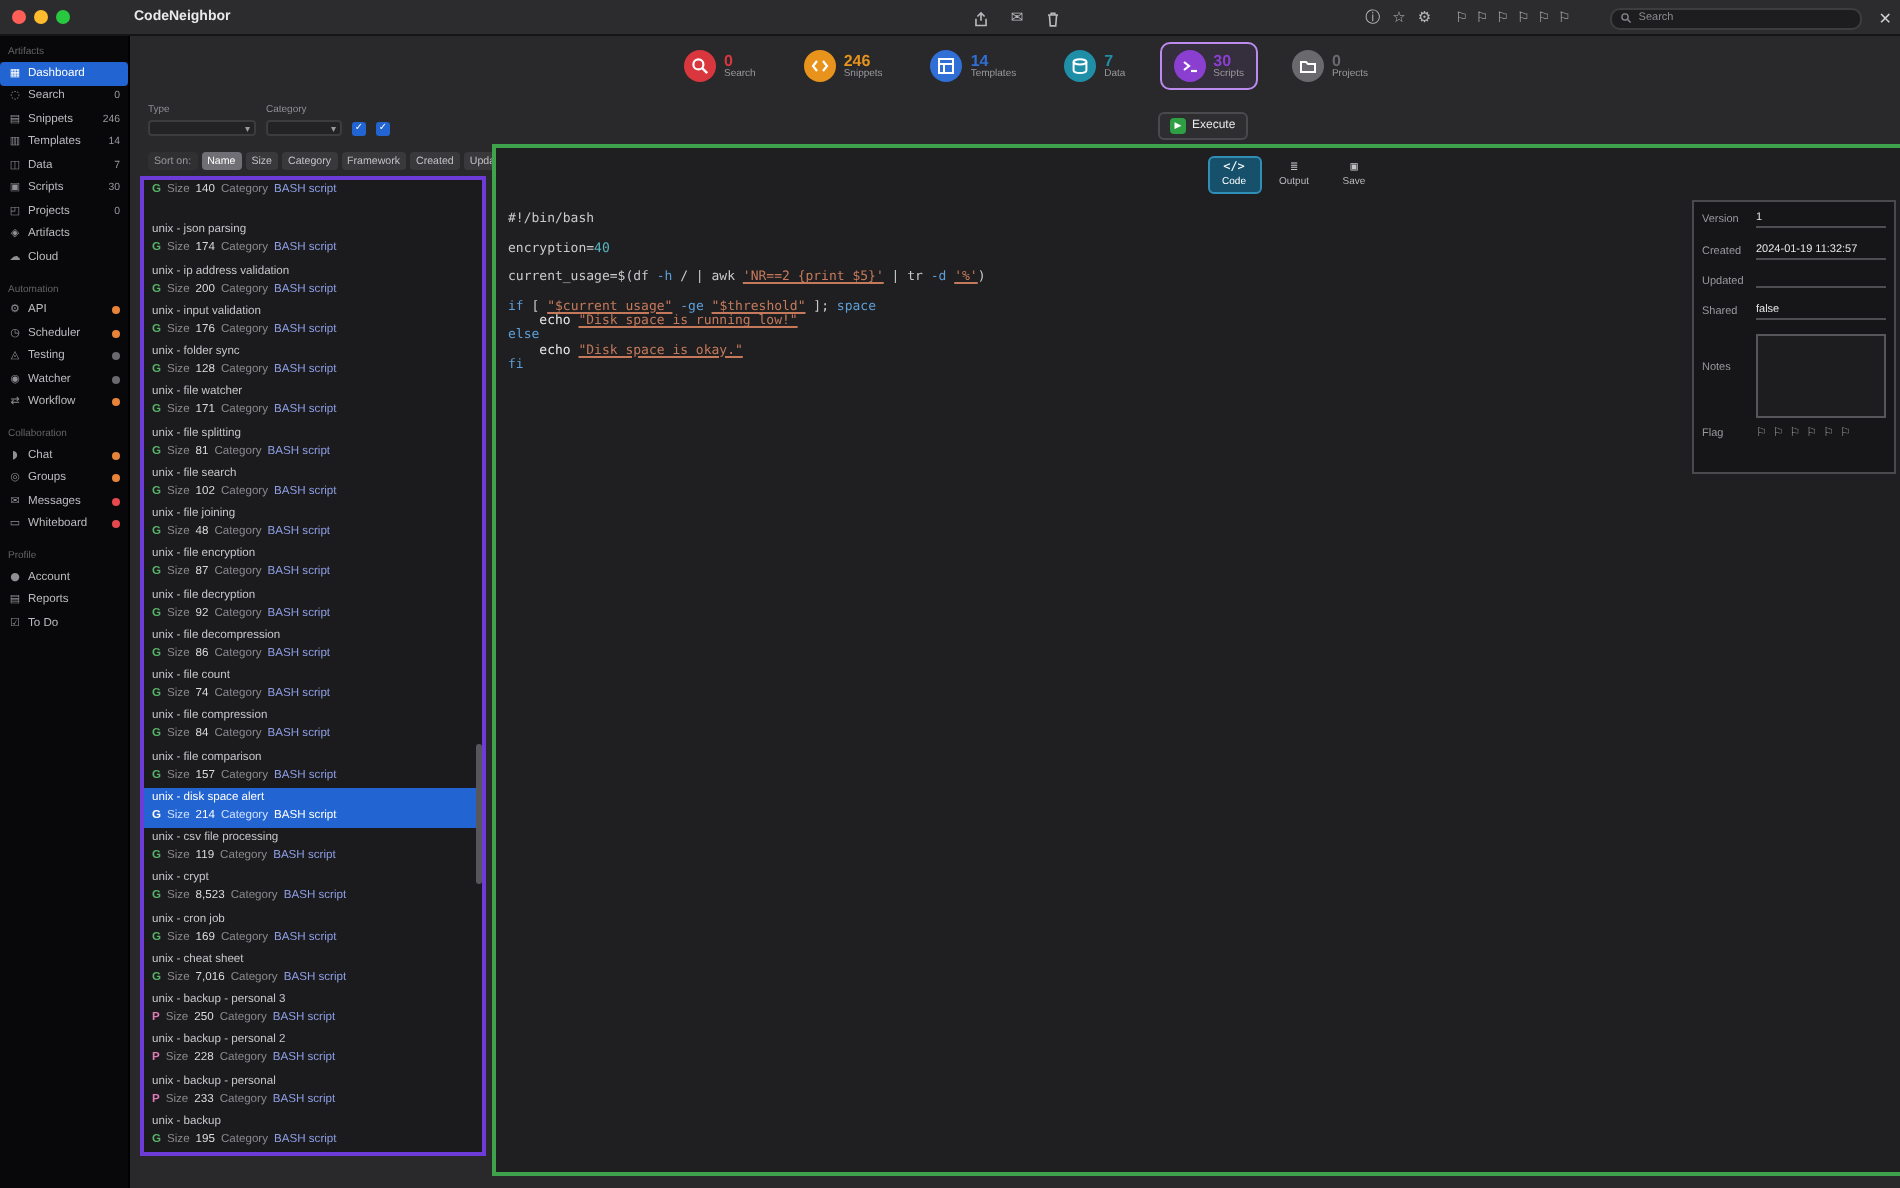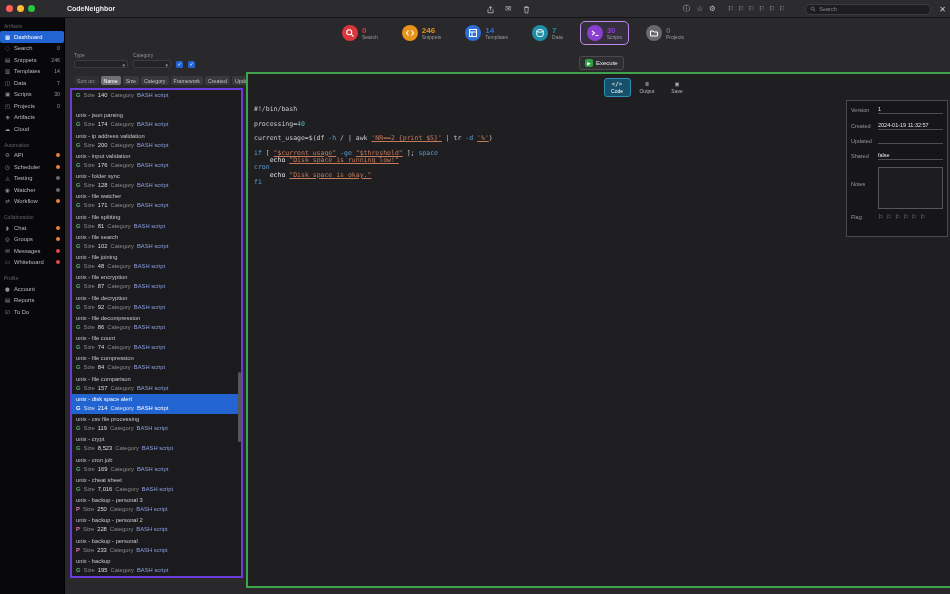--- a/index.html
+++ b/index.html
@@ -730,27 +730,27 @@
   </div>
 
   <div class="ed-tab">
     <span class="tab-icon">▣</span>
     <span class="tab-label">Save</span>
   </div>
 </div>
     <div class="code-view">
         <div class="code-line"><span class="tok-pl">#!/bin/bash</span></div>
         <div class="code-line"></div>
-        <div class="code-line"><span class="tok-pl">processing=</span><span class="tok-num">40</span></div>
+        <div class="code-line"><span class="tok-pl">encryption=</span><span class="tok-num">40</span></div>
         <div class="code-line"></div>
         <div class="code-line"><span class="tok-pl">current_usage=$(df </span><span class="tok-kw">-h</span><span class="tok-pl"> / | awk </span><span class="tok-str">'NR==2 {print $5}'</span><span class="tok-pl"> | tr </span><span class="tok-kw">-d</span><span class="tok-pl"> </span><span class="tok-str">'%'</span><span class="tok-pl">)</span></div>
         <div class="code-line"></div>
         <div class="code-line"><span class="tok-kw">if</span><span class="tok-pl"> [ </span><span class="tok-str">"$current_usage"</span><span class="tok-pl"> </span><span class="tok-kw">-ge</span><span class="tok-pl"> </span><span class="tok-str">"$threshold"</span><span class="tok-pl"> ]; </span><span class="tok-kw">space</span></div>
         <div class="code-line"><span class="tok-cmd">    echo </span><span class="tok-str">"Disk space is running low!"</span></div>
-        <div class="code-line"><span class="tok-kw">cron</span></div>
+        <div class="code-line"><span class="tok-kw">else</span></div>
         <div class="code-line"><span class="tok-cmd">    echo </span><span class="tok-str">"Disk space is okay."</span></div>
         <div class="code-line"><span class="tok-kw">fi</span></div>
       </div>
   </div>
 
   <div class="details-panel">
     <div>
   <div class="det-row">
     <div class="det-label">Version</div>
     <div class="det-value">1</div>

